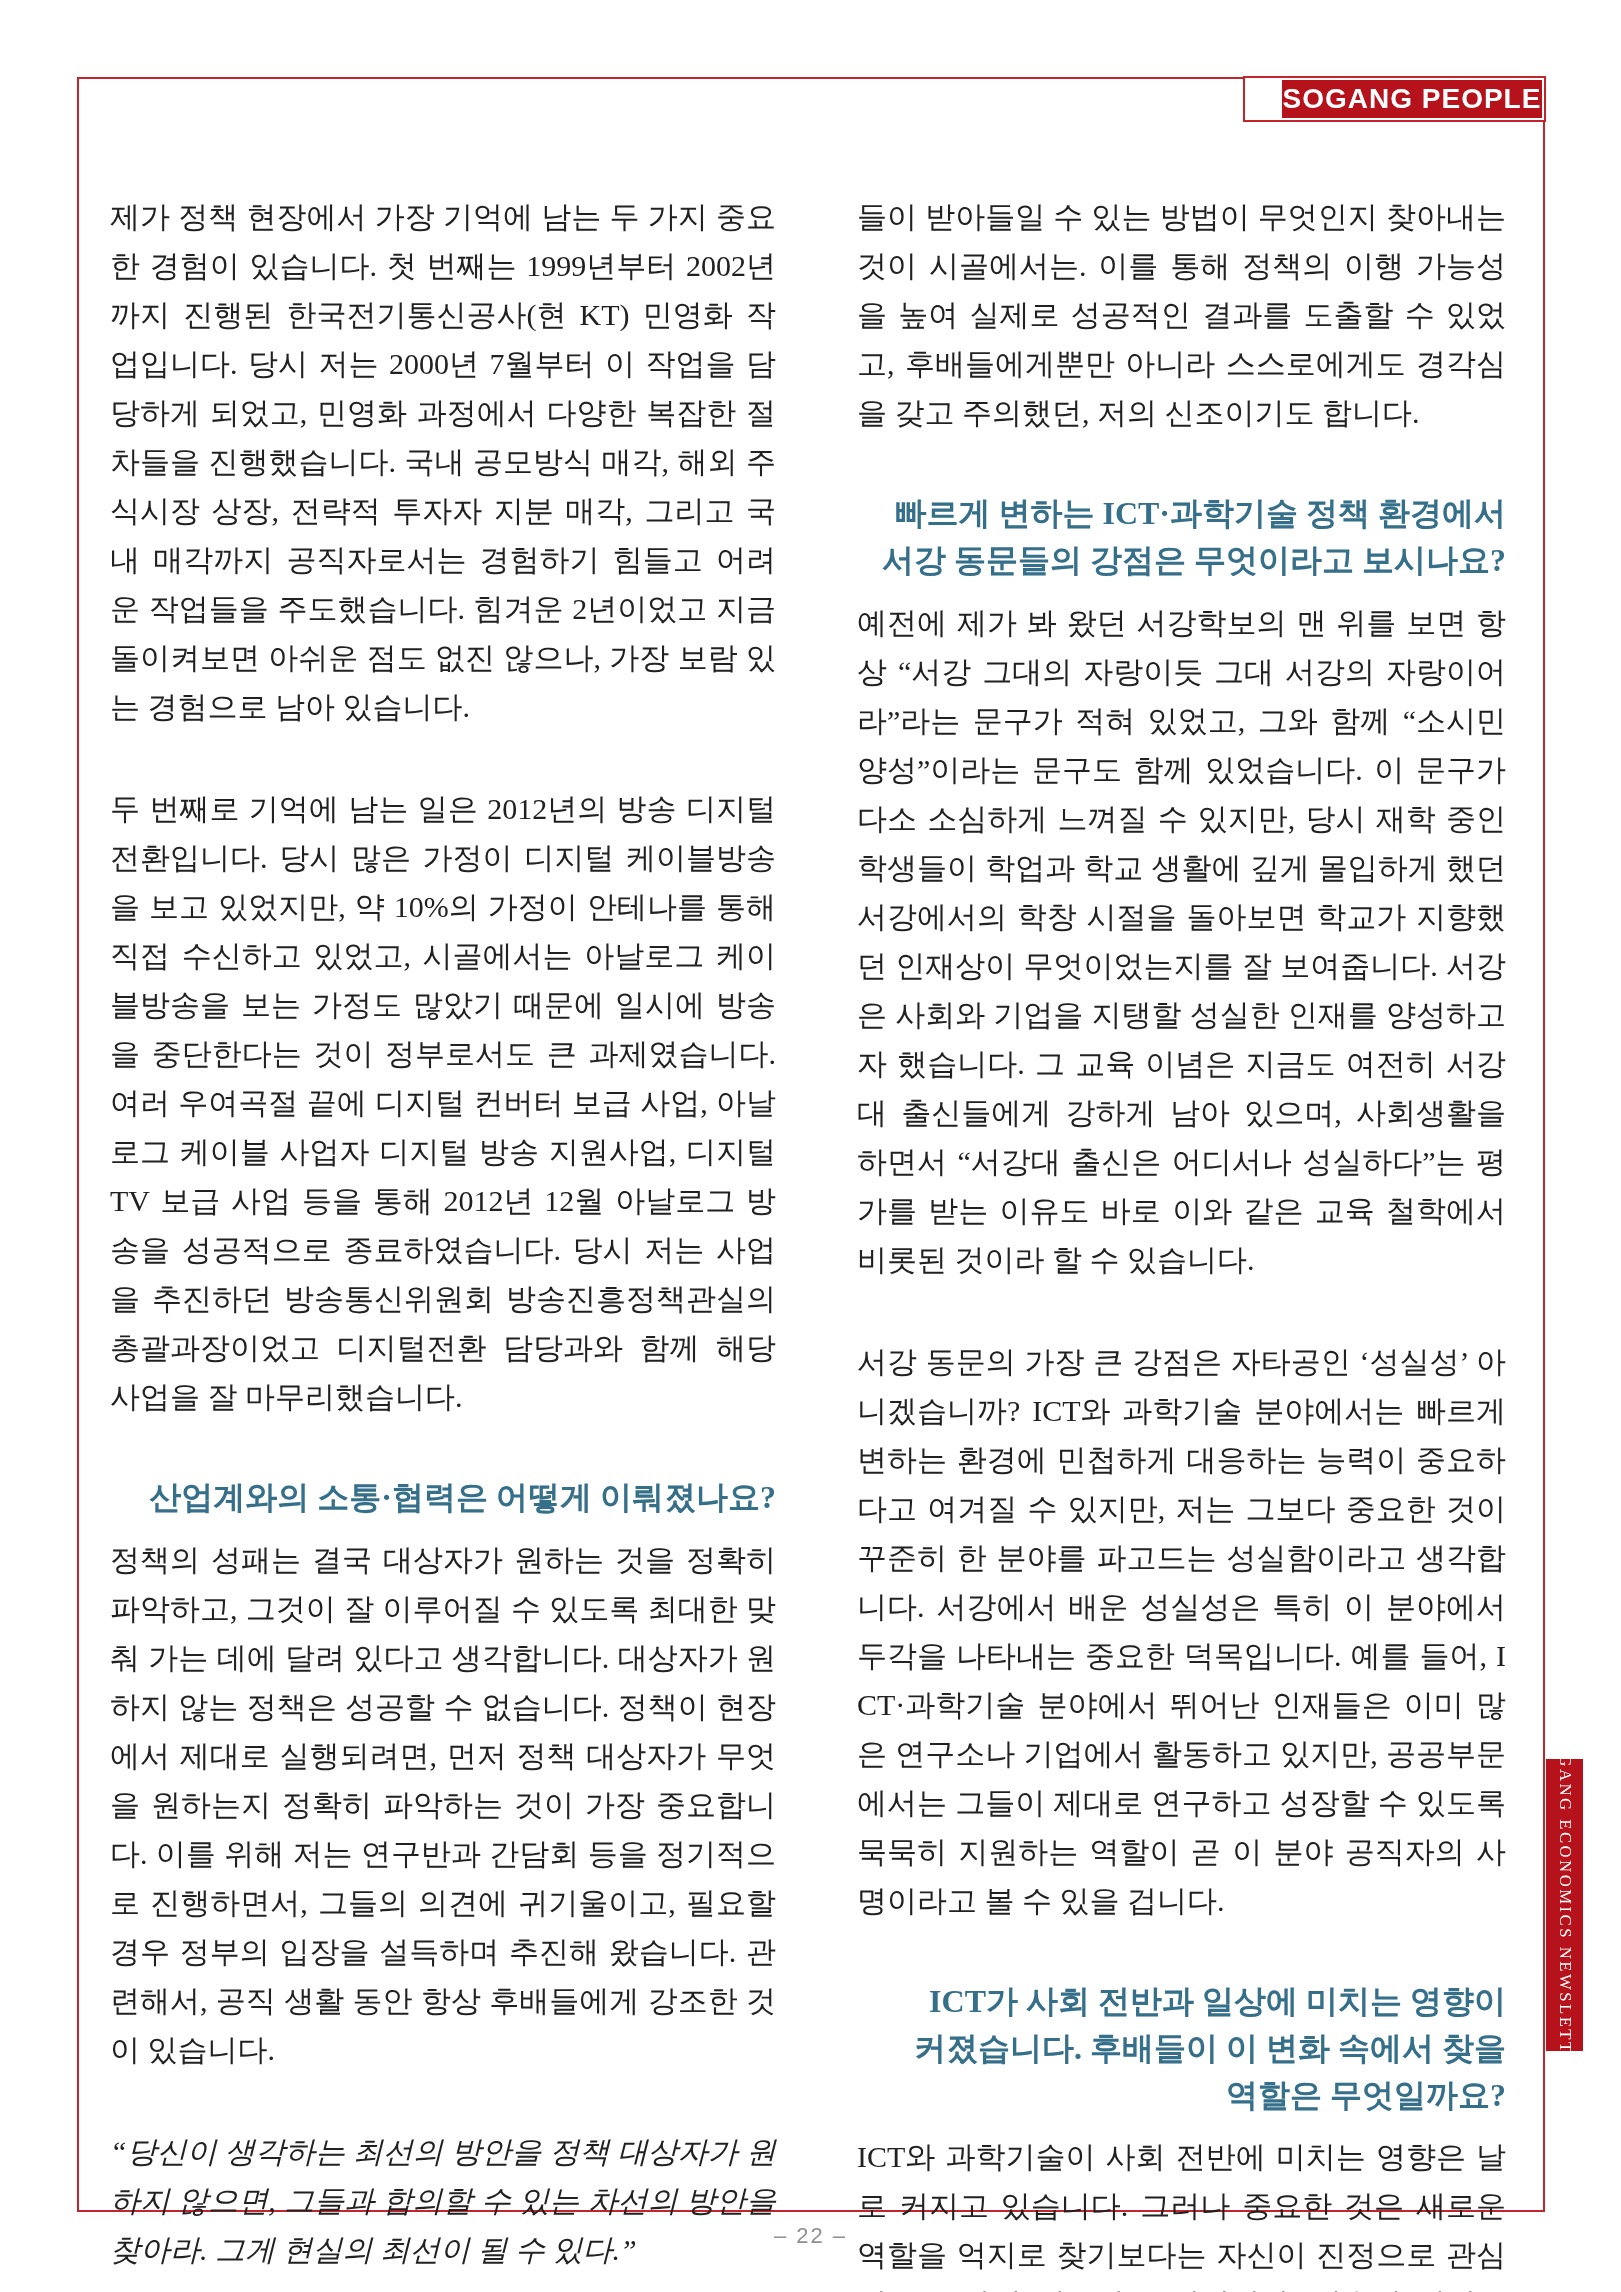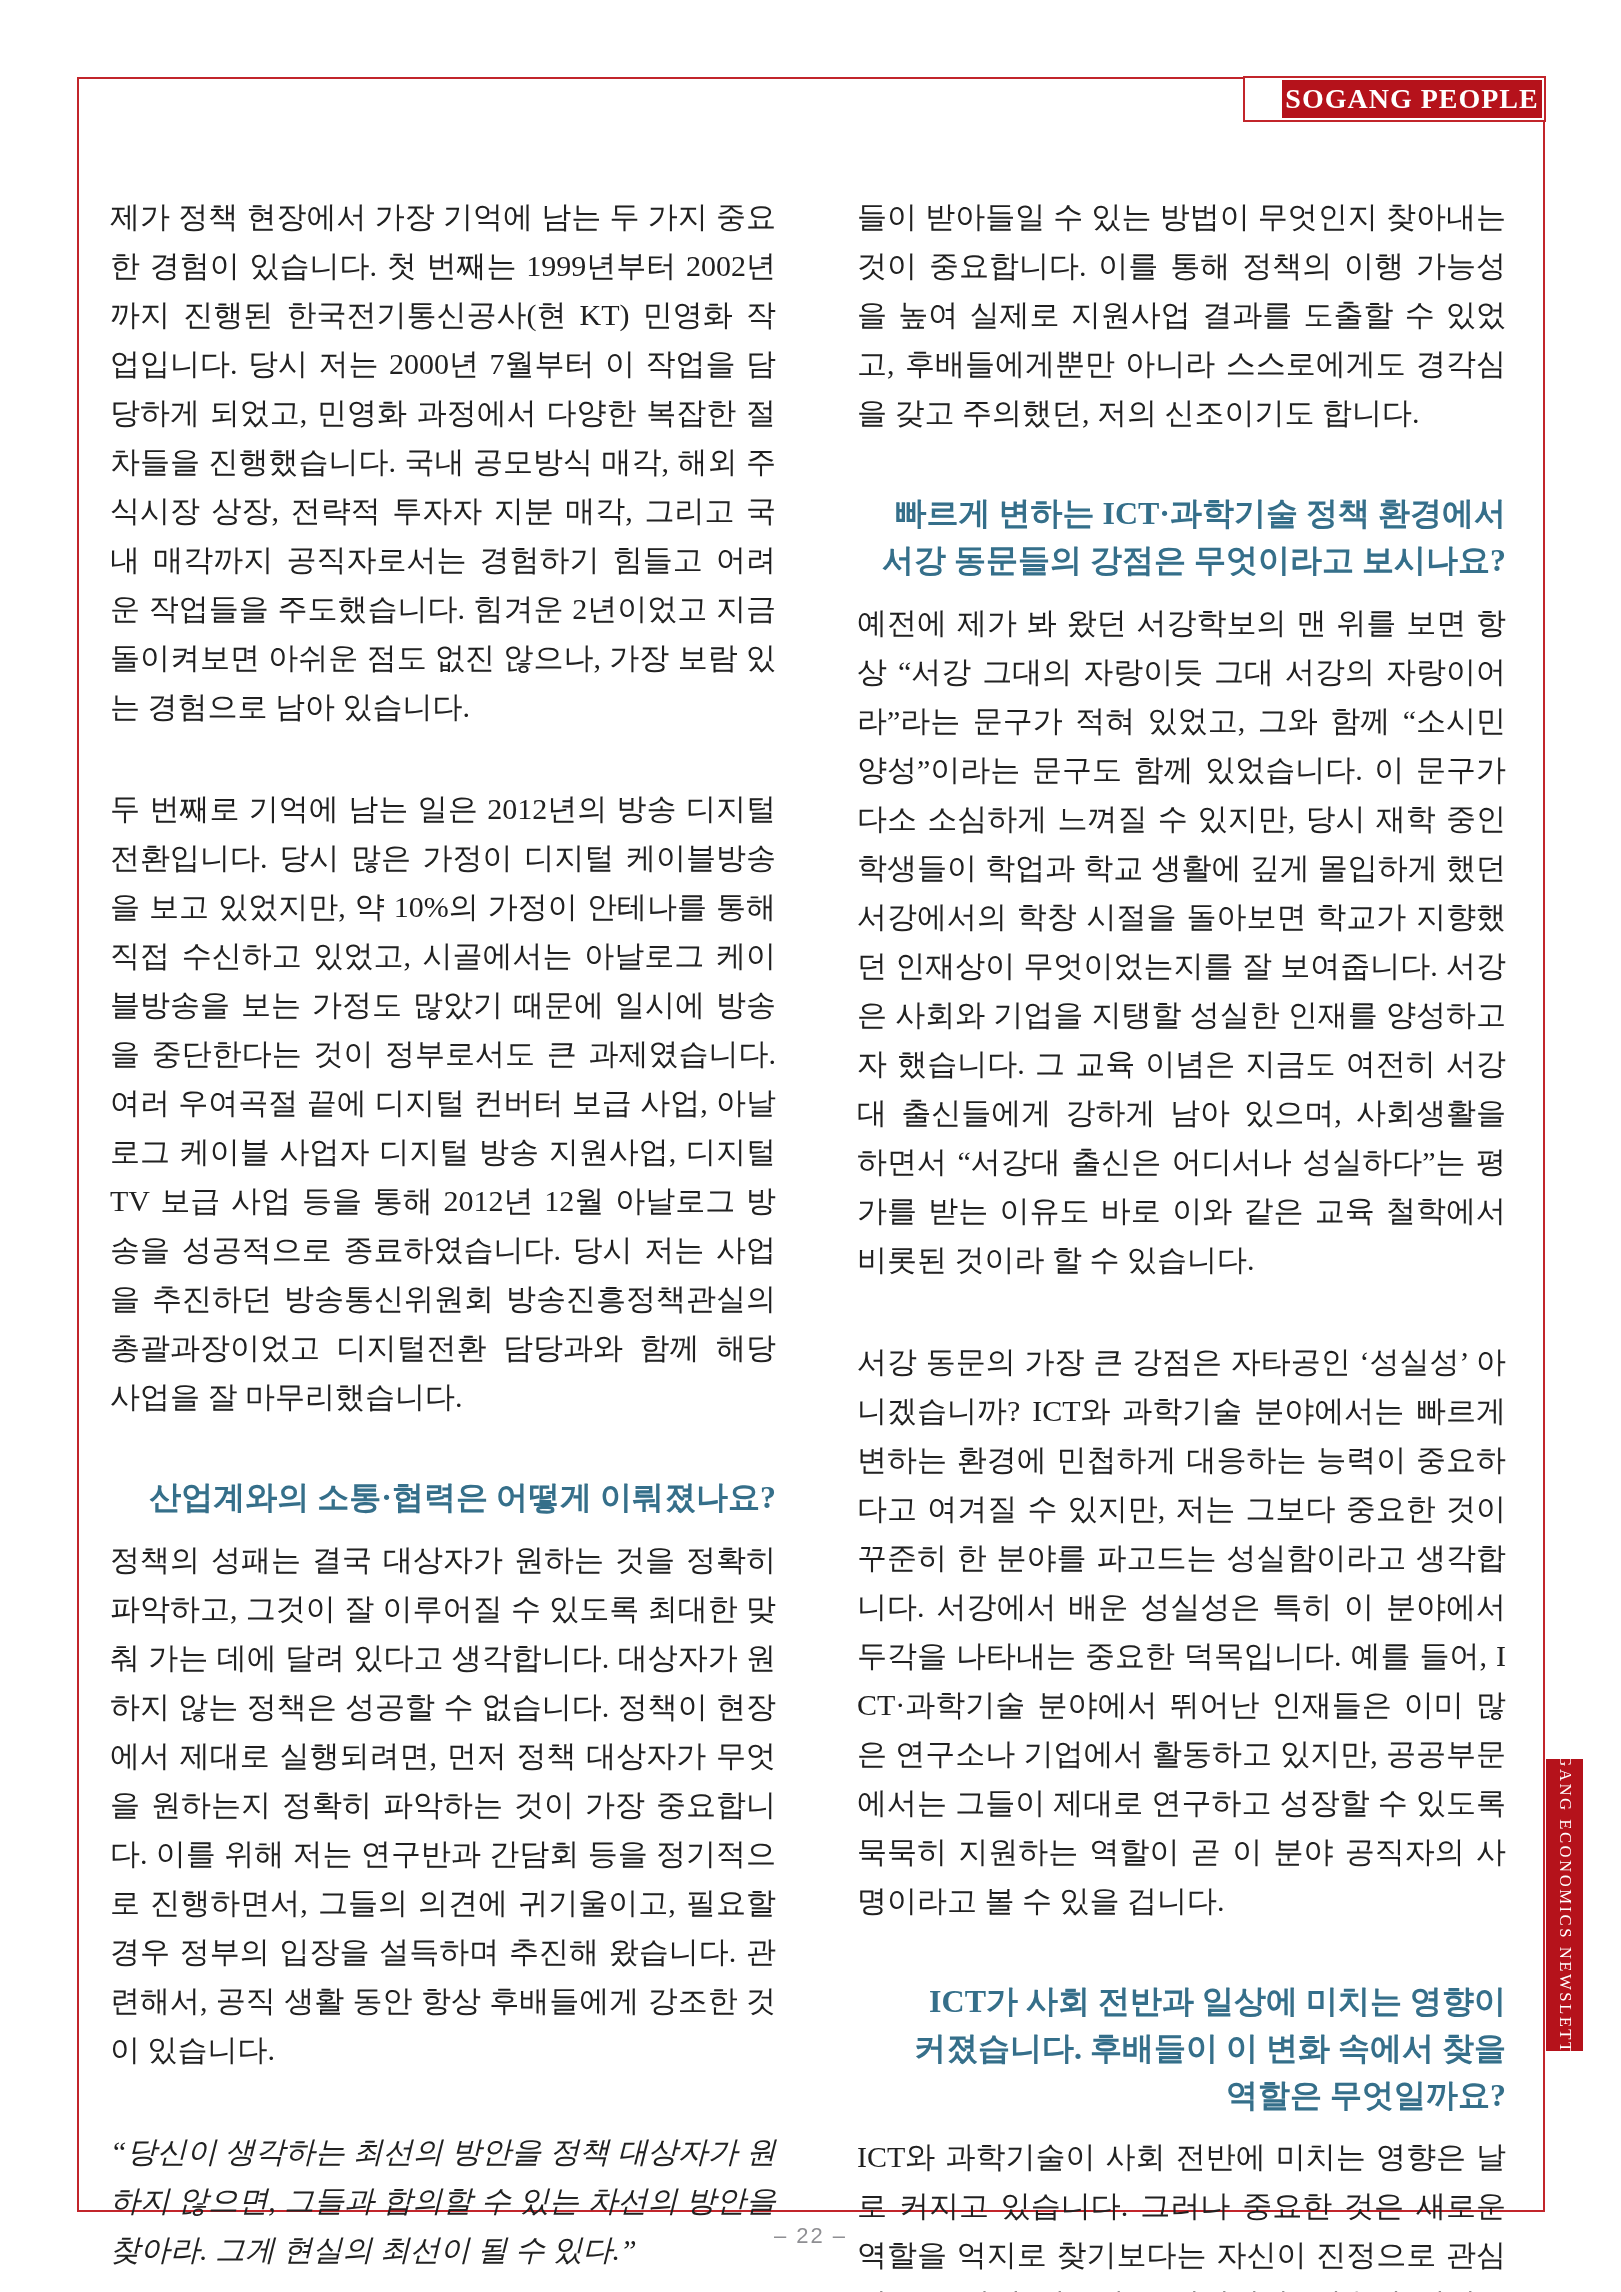--- a/index.html
+++ b/index.html
@@ -13,21 +13,21 @@
     box-sizing:border-box; border:2px solid #c2252b;
   }
   .badge-outer {
     position:absolute; left:1243px; top:76px; width:303px; height:46px;
     box-sizing:border-box; background:#ffffff; border:2px solid #c2252b;
   }
   .badge-inner {
     position:absolute; top:2px; bottom:2px; left:37px; right:2px;
     background:#b5121b; color:#ffffff;
     display:flex; align-items:center; justify-content:center;
-    font-family:Liberation Serif, serif; font-weight:bold;
+    font-family:Liberation Sans, sans-serif; font-weight:bold;
     font-size:28px; letter-spacing:1px; white-space:nowrap;
   }
   .col {
     position:absolute; top:192px; font-size:30px; line-height:49px;
     color:#212121; text-align:justify; word-break:break-all;
   }
   .col-left  { left:94px;  width:682px; }
   .col-right { left:841px; width:665px; }
   .col p { margin:0 0 53px 16px; }
   .col .quote { font-style:italic; }
@@ -62,21 +62,21 @@
   <div class="col col-left">
     <p>제가 정책 현장에서 가장 기억에 남는 두 가지 중요한 경험이 있습니다. 첫 번째는 1999년부터 2002년까지 진행된 한국전기통신공사(현 KT) 민영화 작업입니다. 당시 저는 2000년 7월부터 이 작업을 담당하게 되었고, 민영화 과정에서 다양한 복잡한 절차들을 진행했습니다. 국내 공모방식 매각, 해외 주식시장 상장, 전략적 투자자 지분 매각, 그리고 국내 매각까지 공직자로서는 경험하기 힘들고 어려운 작업들을 주도했습니다. 힘겨운 2년이었고 지금 돌이켜보면 아쉬운 점도 없진 않으나, 가장 보람 있는 경험으로 남아 있습니다.</p>
     <p>두 번째로 기억에 남는 일은 2012년의 방송 디지털 전환입니다. 당시 많은 가정이 디지털 케이블방송을 보고 있었지만, 약 10%의 가정이 안테나를 통해 직접 수신하고 있었고, 시골에서는 아날로그 케이블방송을 보는 가정도 많았기 때문에 일시에 방송을 중단한다는 것이 정부로서도 큰 과제였습니다. 여러 우여곡절 끝에 디지털 컨버터 보급 사업, 아날로그 케이블 사업자 디지털 방송 지원사업, 디지털TV 보급 사업 등을 통해 2012년 12월 아날로그 방송을 성공적으로 종료하였습니다. 당시 저는 사업을 추진하던 방송통신위원회 방송진흥정책관실의 총괄과장이었고 디지털전환 담당과와 함께 해당 사업을 잘 마무리했습니다.</p>
     <h2>산업계와의 소통·협력은 어떻게 이뤄졌나요?</h2>
     <p>정책의 성패는 결국 대상자가 원하는 것을 정확히 파악하고, 그것이 잘 이루어질 수 있도록 최대한 맞춰 가는 데에 달려 있다고 생각합니다. 대상자가 원하지 않는 정책은 성공할 수 없습니다. 정책이 현장에서 제대로 실행되려면, 먼저 정책 대상자가 무엇을 원하는지 정확히 파악하는 것이 가장 중요합니다. 이를 위해 저는 연구반과 간담회 등을 정기적으로 진행하면서, 그들의 의견에 귀기울이고, 필요할 경우 정부의 입장을 설득하며 추진해 왔습니다. 관련해서, 공직 생활 동안 항상 후배들에게 강조한 것이 있습니다.</p>
     <p class="quote">“당신이 생각하는 최선의 방안을 정책 대상자가 원하지 않으면, 그들과 합의할 수 있는 차선의 방안을 찾아라. 그게 현실의 최선이 될 수 있다.”</p>
 
   </div>
 
   <div class="col col-right">
-    <p>들이 받아들일 수 있는 방법이 무엇인지 찾아내는 것이 중요합니다. 이를 통해 정책의 이행 가능성을 높여 실제로 지원사업 결과를 도출할 수 있었고, 후배들에게뿐만 아니라 스스로에게도 경각심을 갖고 주의했던, 저의 신조이기도 합니다.</p>
+    <p>들이 받아들일 수 있는 방법이 무엇인지 찾아내는 것이 시골에서는. 이를 통해 정책의 이행 가능성을 높여 실제로 성공적인 결과를 도출할 수 있었고, 후배들에게뿐만 아니라 스스로에게도 경각심을 갖고 주의했던, 저의 신조이기도 합니다.</p>
     <h2>빠르게 변하는 ICT·과학기술 정책 환경에서 서강 동문들의 강점은 무엇이라고 보시나요?</h2>
     <p>예전에 제가 봐 왔던 서강학보의 맨 위를 보면 항상 “서강 그대의 자랑이듯 그대 서강의 자랑이어라”라는 문구가 적혀 있었고, 그와 함께 “소시민 양성”이라는 문구도 함께 있었습니다. 이 문구가 다소 소심하게 느껴질 수 있지만, 당시 재학 중인 학생들이 학업과 학교 생활에 깊게 몰입하게 했던 서강에서의 학창 시절을 돌아보면 학교가 지향했던 인재상이 무엇이었는지를 잘 보여줍니다. 서강은 사회와 기업을 지탱할 성실한 인재를 양성하고자 했습니다. 그 교육 이념은 지금도 여전히 서강대 출신들에게 강하게 남아 있으며, 사회생활을 하면서 “서강대 출신은 어디서나 성실하다”는 평가를 받는 이유도 바로 이와 같은 교육 철학에서 비롯된 것이라 할 수 있습니다.</p>
     <p>서강 동문의 가장 큰 강점은 자타공인 ‘성실성’ 아니겠습니까? ICT와 과학기술 분야에서는 빠르게 변하는 환경에 민첩하게 대응하는 능력이 중요하다고 여겨질 수 있지만, 저는 그보다 중요한 것이 꾸준히 한 분야를 파고드는 성실함이라고 생각합니다. 서강에서 배운 성실성은 특히 이 분야에서 두각을 나타내는 중요한 덕목입니다. 예를 들어, ICT·과학기술 분야에서 뛰어난 인재들은 이미 많은 연구소나 기업에서 활동하고 있지만, 공공부문에서는 그들이 제대로 연구하고 성장할 수 있도록 묵묵히 지원하는 역할이 곧 이 분야 공직자의 사명이라고 볼 수 있을 겁니다.</p>
     <h2>ICT가 사회 전반과 일상에 미치는 영향이 커졌습니다. 후배들이 이 변화 속에서 찾을 역할은 무엇일까요?</h2>
     <p>ICT와 과학기술이 사회 전반에 미치는 영향은 날로 커지고 있습니다. 그러나 중요한 것은 새로운 역할을 억지로 찾기보다는 자신이 진정으로 관심 있는 분야에 집중하는 것입니다. 기술의 발전은 하나의 사회 현상, 흐름이라는 생각이 드네요. 중요한 건, 각자가 자신의 분야에서 어떻게 깊이를 더할 것인지가 핵심이 될 겁니다.</p>
 
   </div>
 
   <div class="vbar">SOGANG ECONOMICS NEWSLETTER</div>
 

